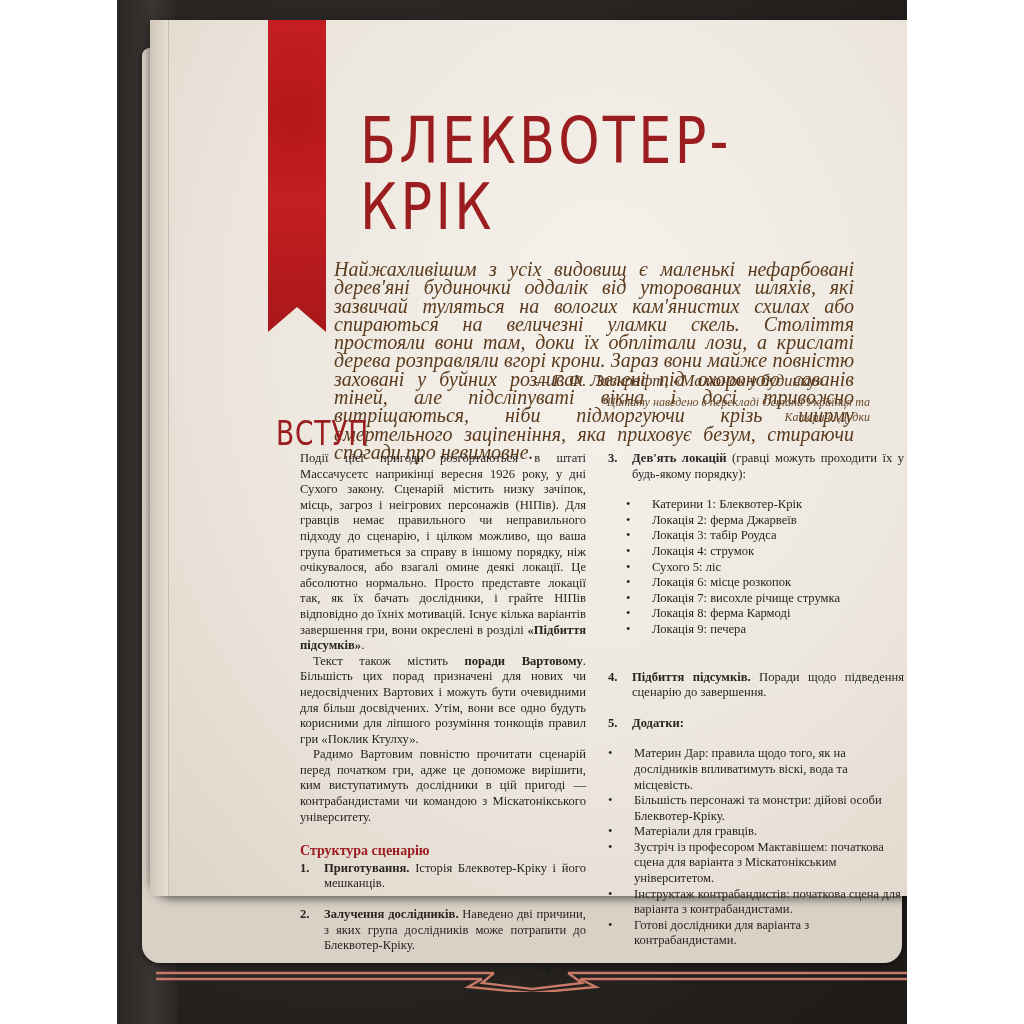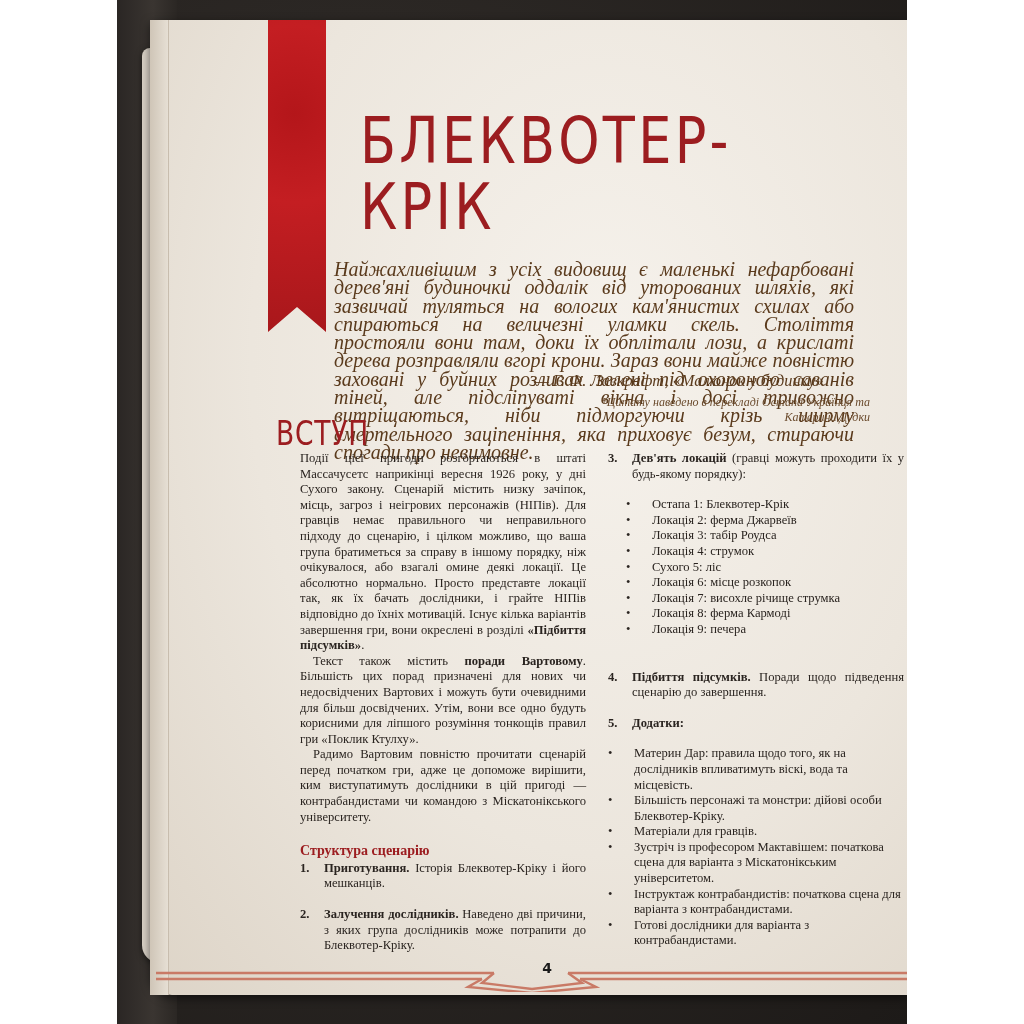--- a/index.html
+++ b/index.html
@@ -16,21 +16,21 @@
     .scene .stone {
       position: absolute; left: 0; top: 0; width: 60px; height: 1024px;
       background: linear-gradient(90deg, #2a2624, #3a3531 60%, #2b2724);
     }
     .under-page {
       position: absolute; left: 25px; top: 48px; width: 760px; height: 915px;
       background: #d9d1c6; border-radius: 8px 8px 18px 18px;
       box-shadow: 0 2px 6px rgba(0,0,0,.5);
     }
     .page {
-      position: absolute; left: 33px; top: 20px; width: 757px; height: 975px;
+      position: absolute; left: 33px; top: 20px; width: 757px; height: 876px;
       background:
         radial-gradient(ellipse at 60% 35%, #f6f2ec 0%, #ece6dd 55%, #ddd4c7 100%);
       border-radius: 4px 0 0 22px;
       box-shadow: 0 3px 10px rgba(0,0,0,.55);
     }
     .page-fold {
       position: absolute; left: 0; top: 0; width: 18px; height: 100%;
       background: linear-gradient(90deg, #cfc5b7, #e6dfd4);
       border-right: 1px solid #c8bdae;
     }
@@ -136,21 +136,21 @@
 
     <div class="col col-right">
       <div class="num-item">
         <span class="num">3.</span>
         <span class="txt"><b>Дев'ять локацій</b><span> (гравці можуть проходити їх у будь-якому порядку):</span></span>
       </div>
       <div class="gap"></div>
       <ul class="bullets inset">
         <li>
             <span class="dot">•</span>
-            <span>Остапа 1: Блеквотер-Крік</span>
+            <span>Катерини 1: Блеквотер-Крік</span>
           </li>
         <li>
             <span class="dot">•</span>
             <span>Локація 2: ферма Джарвеїв</span>
           </li>
         <li>
             <span class="dot">•</span>
             <span>Локація 3: табір Роудса</span>
           </li>
         <li>

